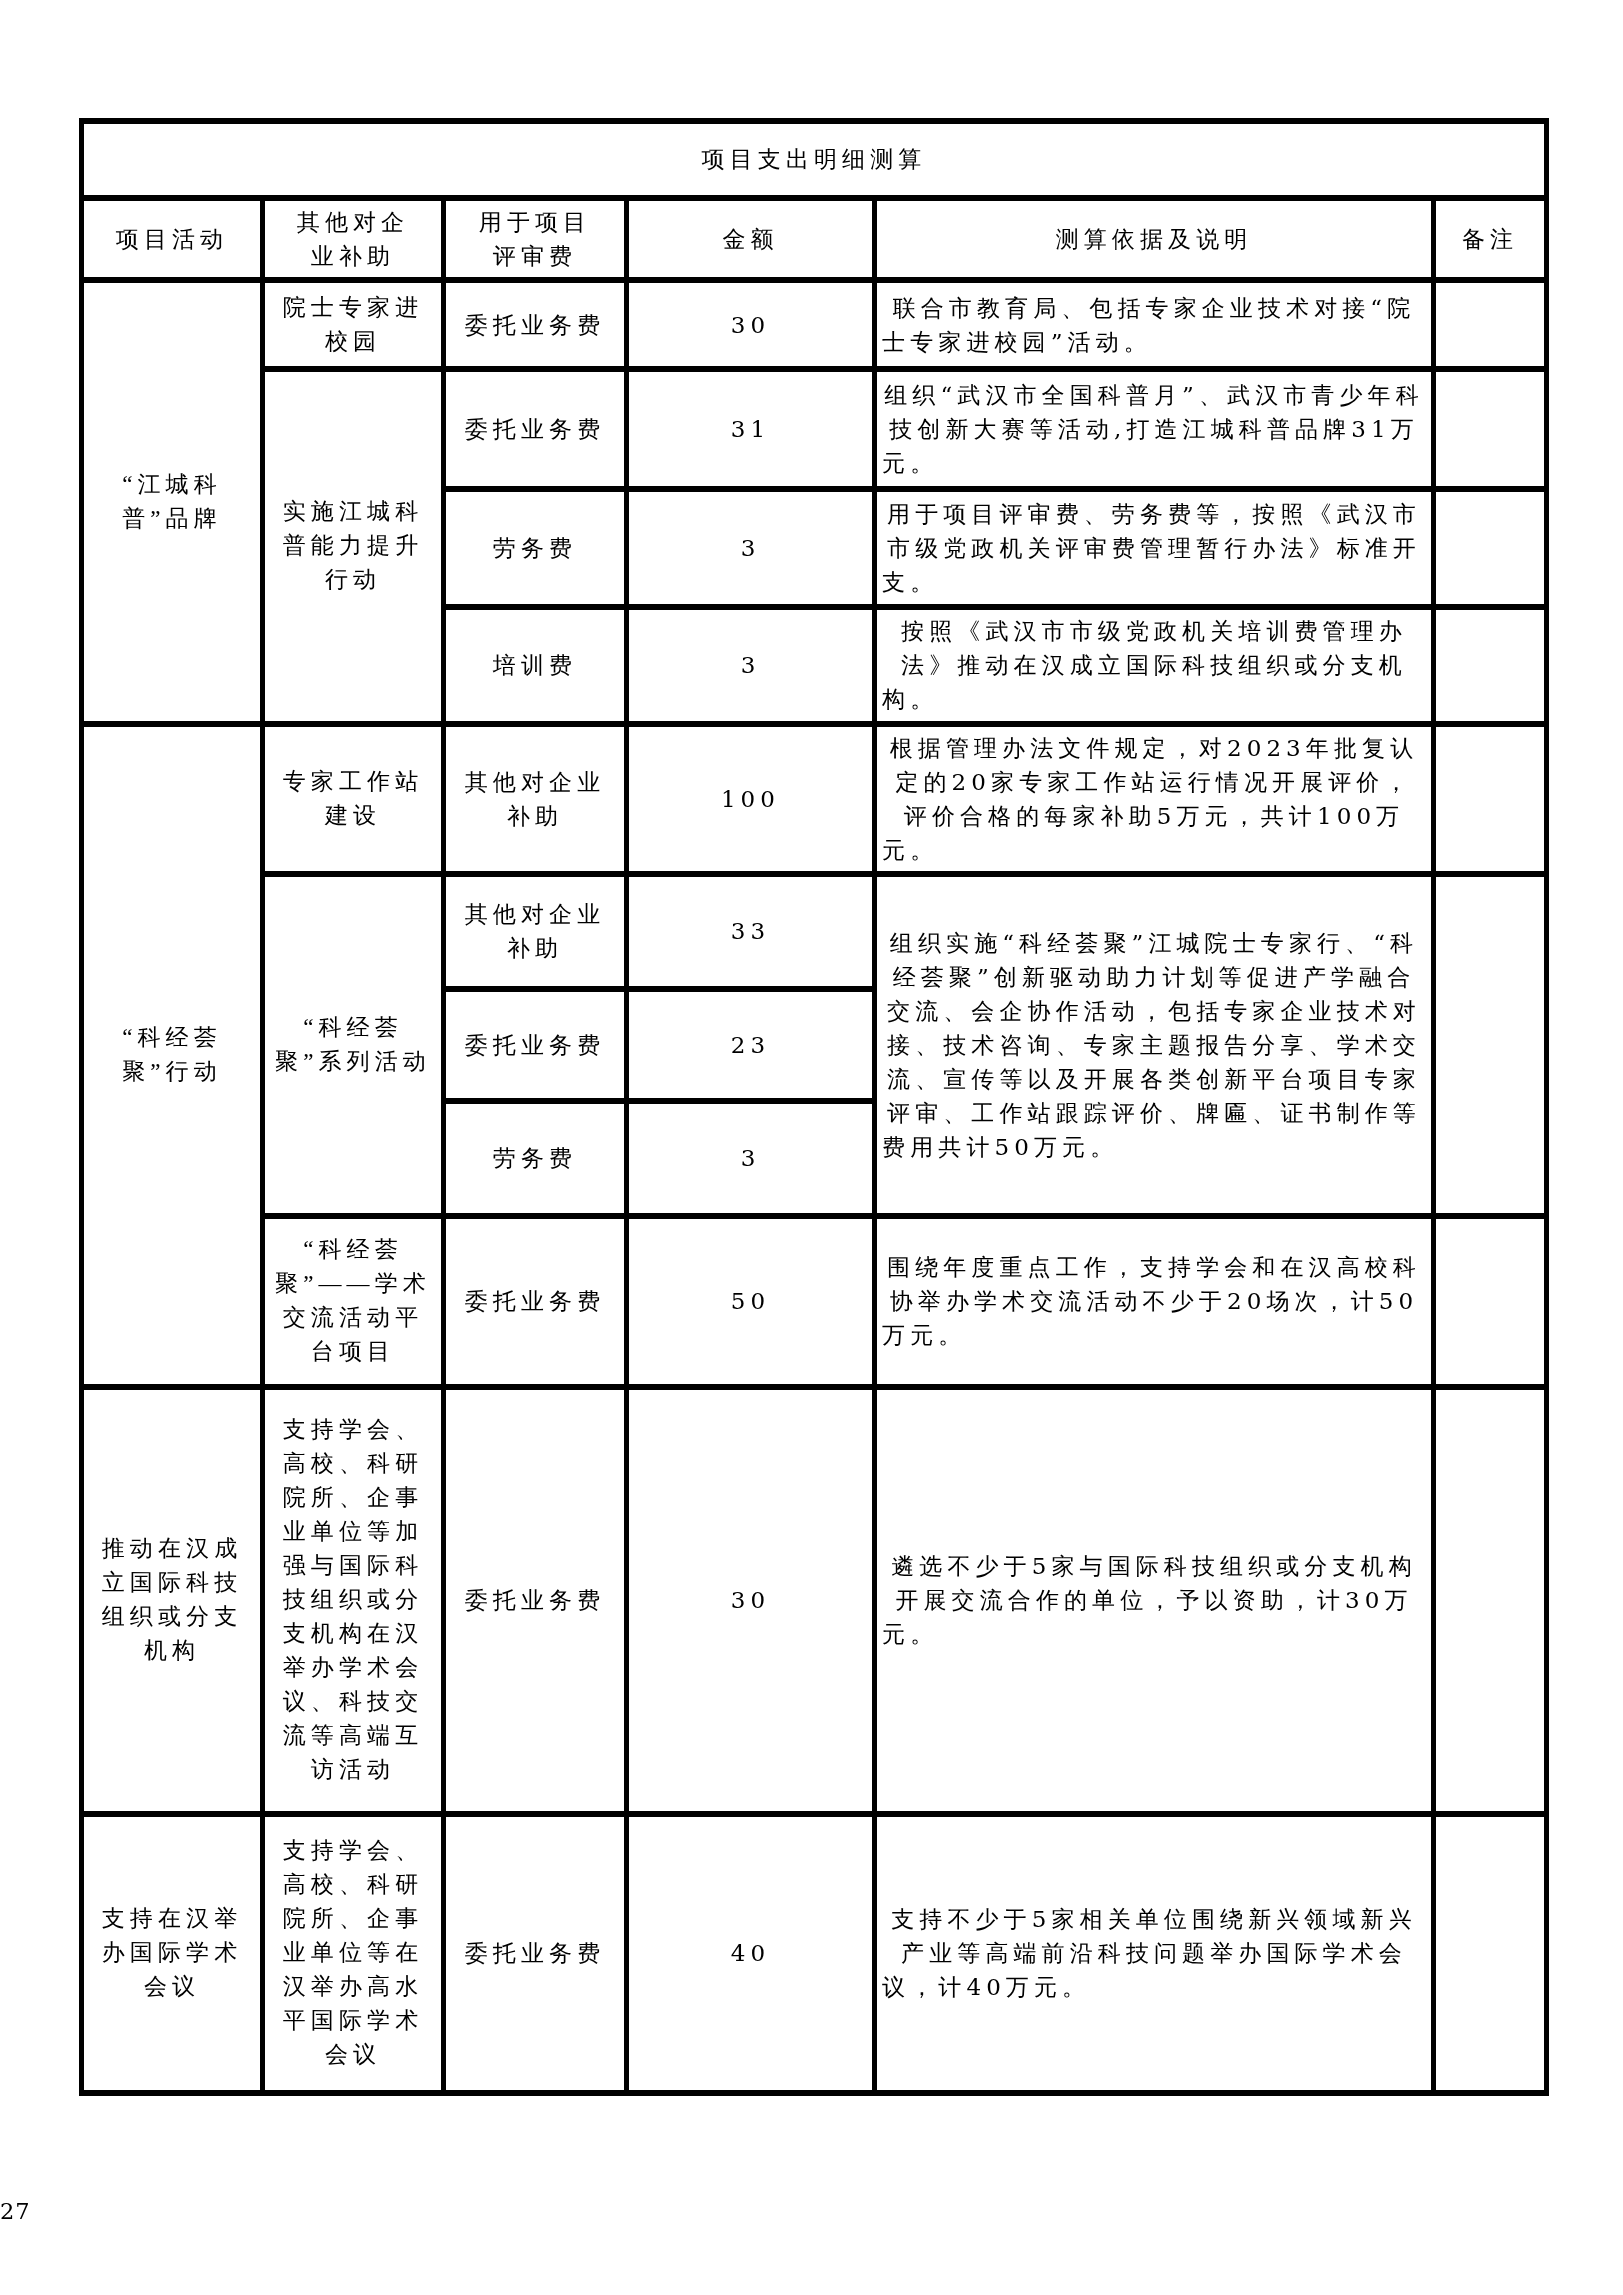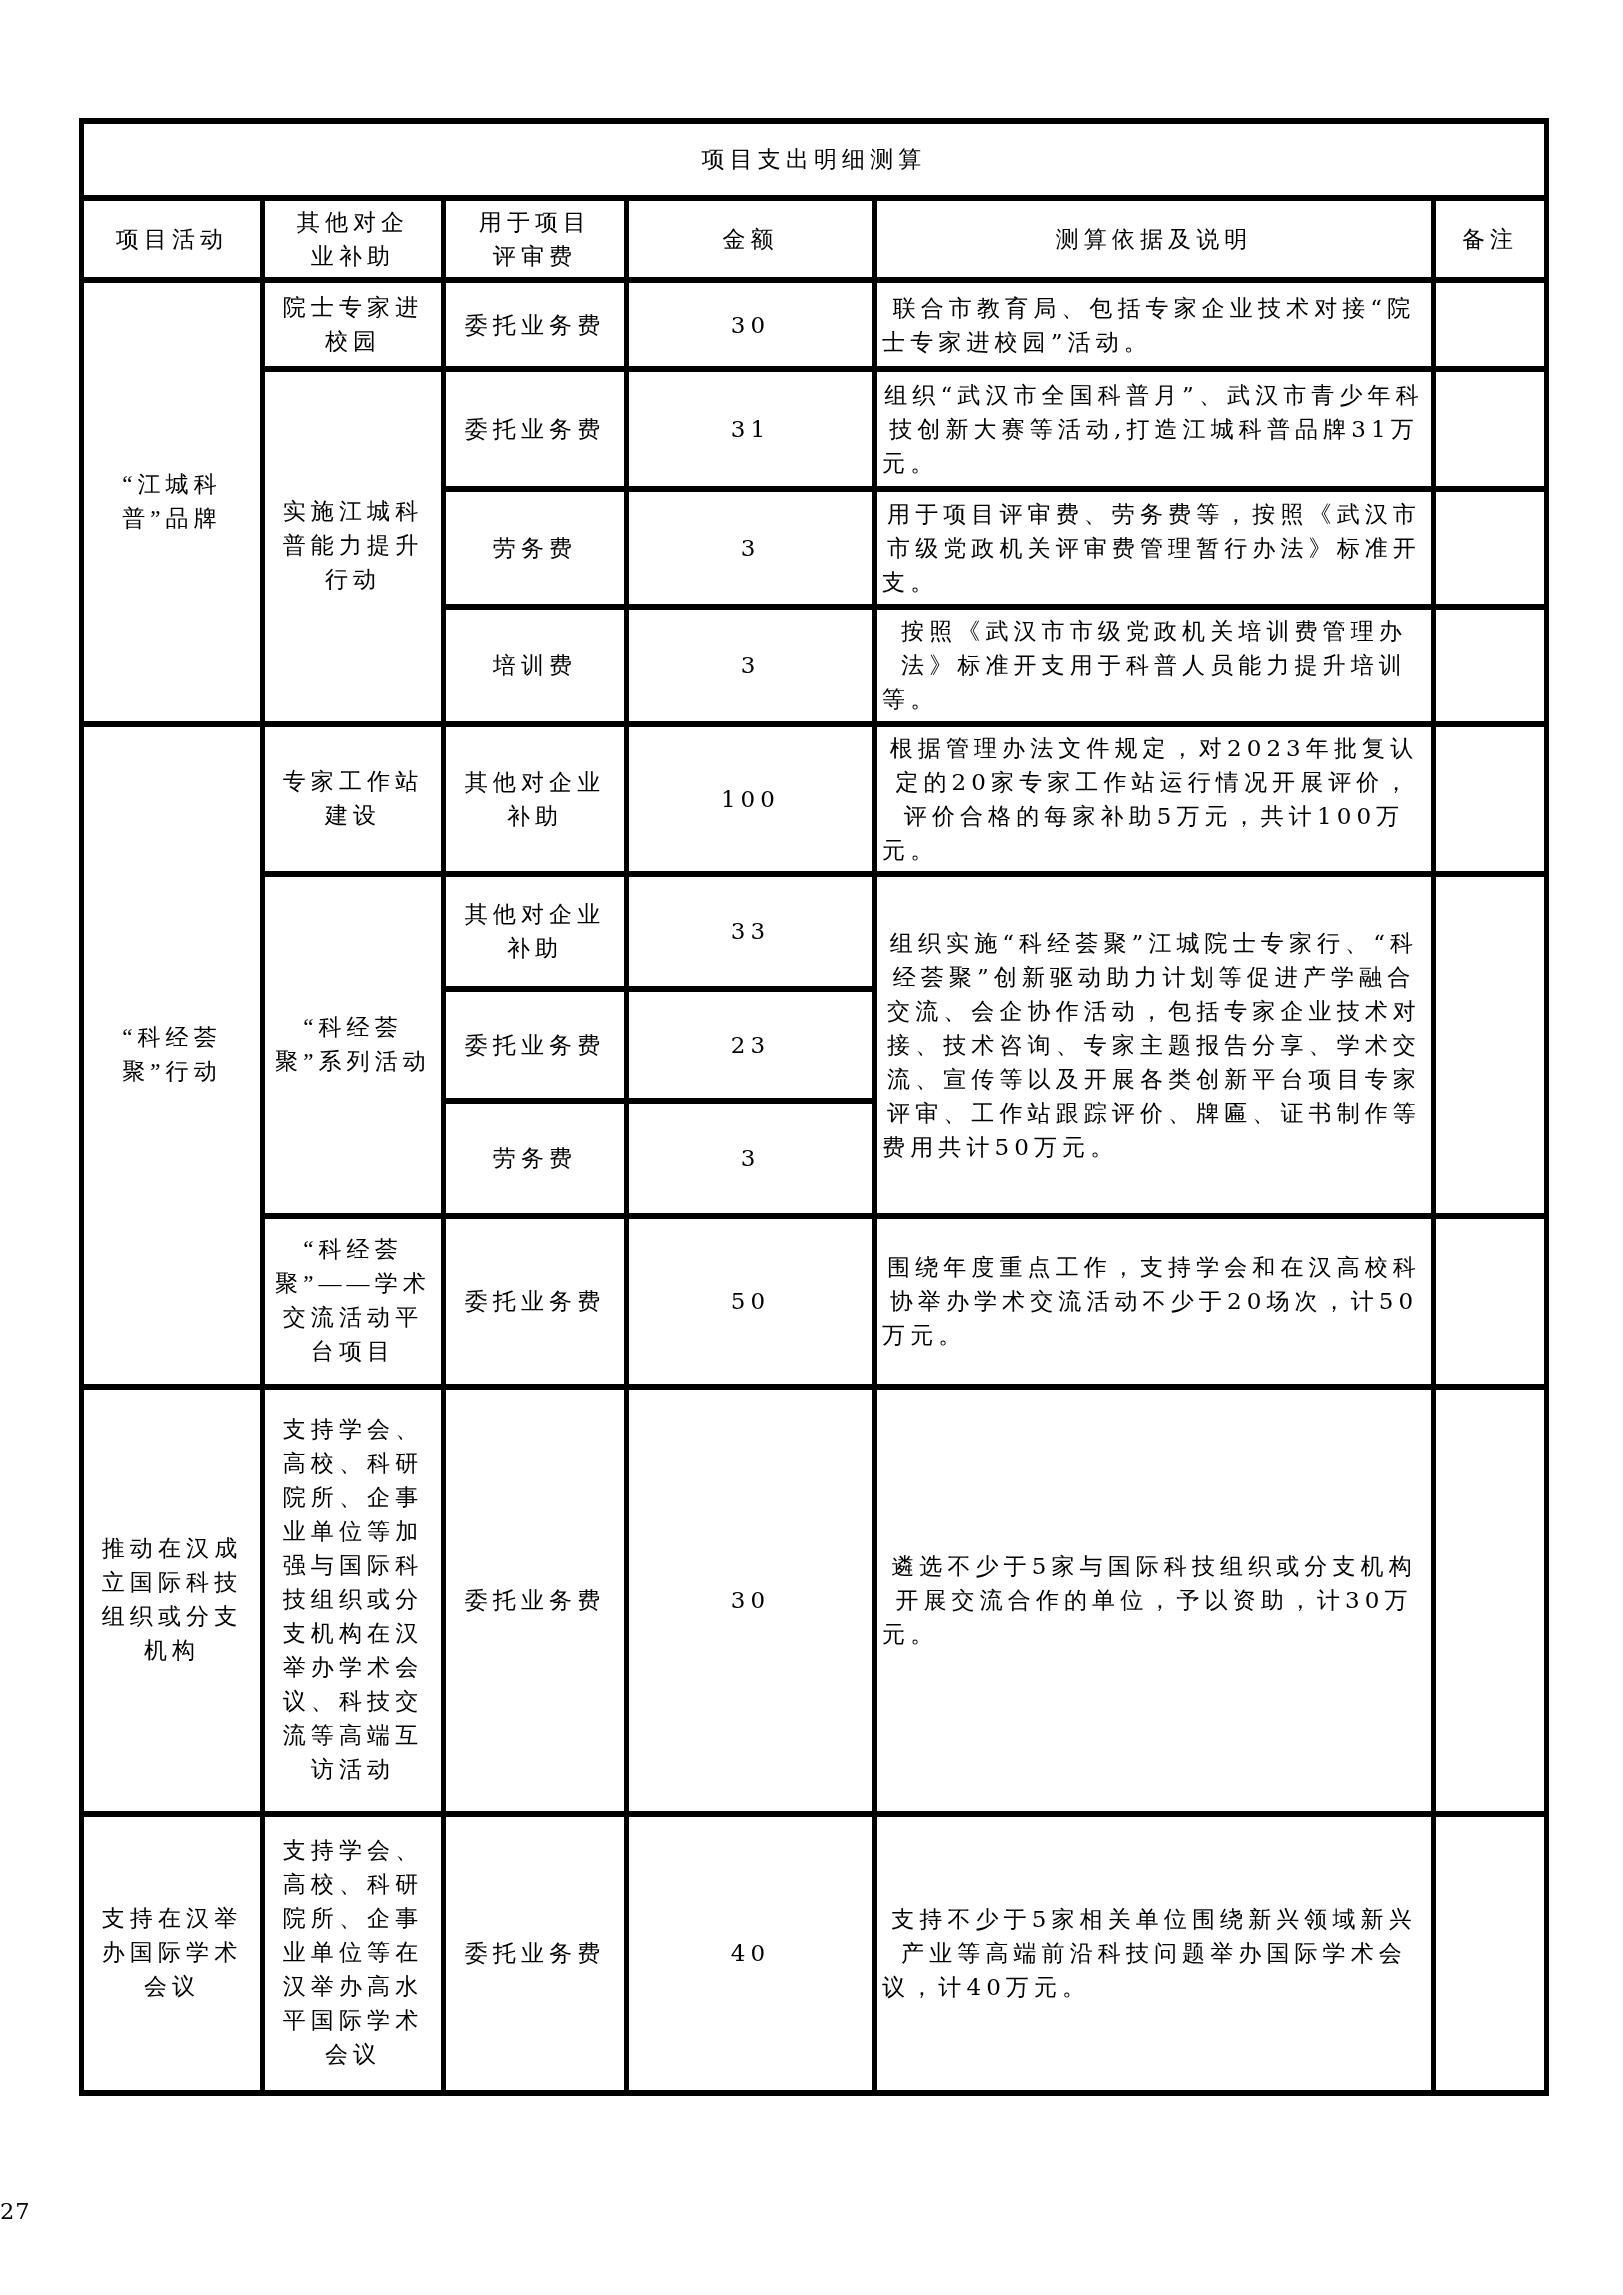--- a/index.html
+++ b/index.html
@@ -124,21 +124,21 @@
     <tr class="r3">
       <td class="c-category">劳务费</td>
       <td class="c-amount">3</td>
       <td class="c-basis">用于项目评审费、劳务费等，按照《武汉市市级党政机关评审费管理暂行办法》标准开支。</td>
       <td class="c-remark"></td>
     </tr>
 
     <tr class="r4">
       <td class="c-category">培训费</td>
       <td class="c-amount">3</td>
-      <td class="c-basis">按照《武汉市市级党政机关培训费管理办法》标准开支用于科普人员能力提升培训等。</td>
+      <td class="c-basis">按照《武汉市市级党政机关培训费管理办法》推动在汉成立国际科技组织或分支机构。</td>
       <td class="c-remark"></td>
     </tr>
 
     <tr class="r5">
       <td rowspan="5" class="c-group">“科经荟聚”行动</td>
       <td class="c-activity">专家工作站建设</td>
       <td class="c-category">其他对企业补助</td>
       <td class="c-amount">100</td>
       <td class="c-basis">根据管理办法文件规定，对2023年批复认定的20家专家工作站运行情况开展评价，评价合格的每家补助5万元，共计100万元。</td>
       <td class="c-remark"></td>

